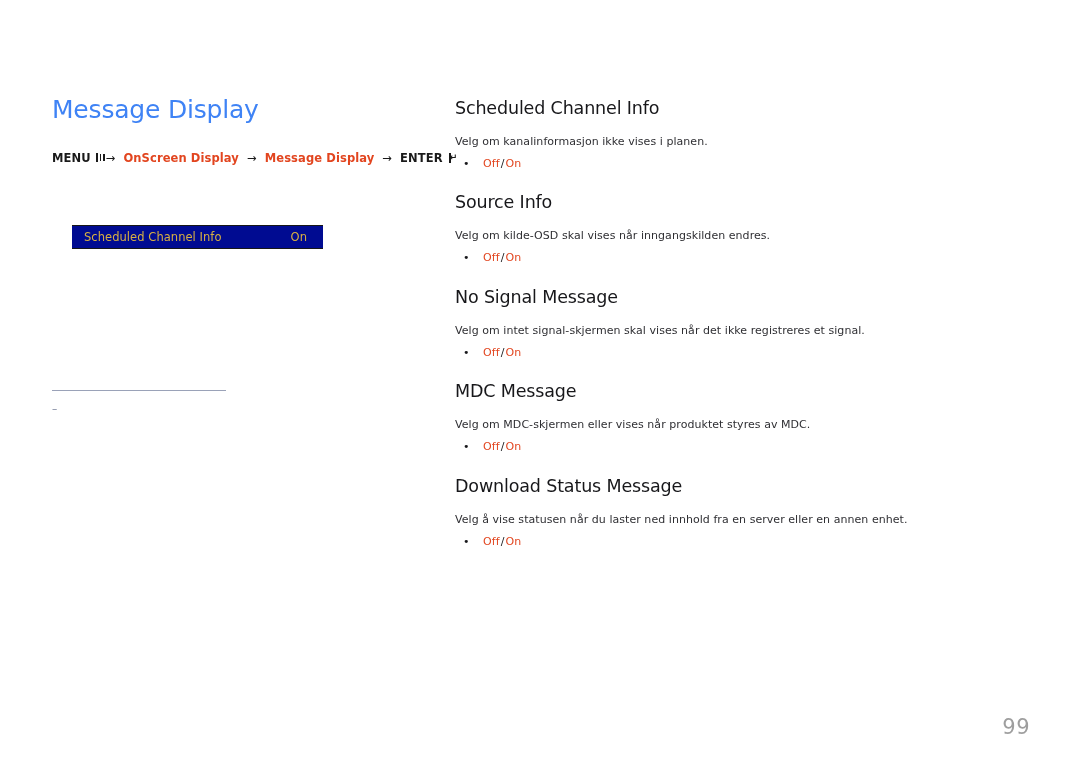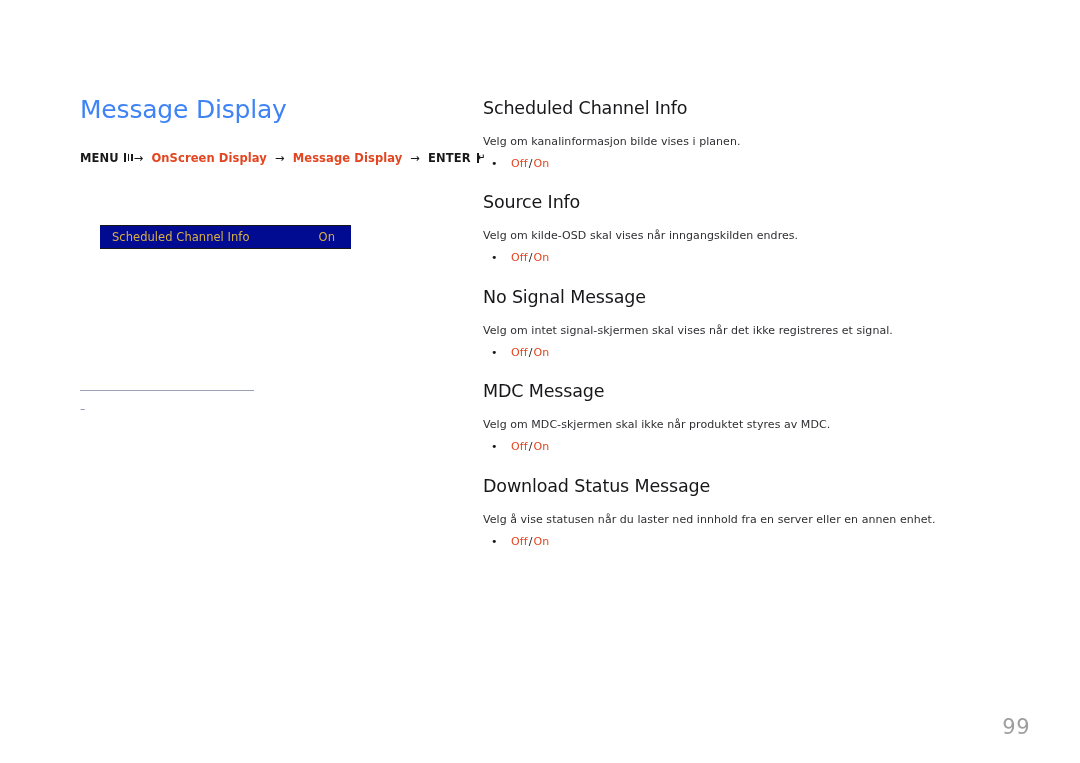--- a/index.html
+++ b/index.html
@@ -12,21 +12,20 @@
     height: 763px;
     position: relative;
     font-family: "DejaVu Sans", "Liberation Sans", sans-serif;
     overflow: hidden;
   }
 
   .page {
     position: absolute;
     inset: 0;
     background: #ffffff;
-    margin-left: 28px;
   }
 
   
   .left-col {
     position: absolute;
     left: 52px;
     top: 96px;
     width: 380px;
   }
 
@@ -271,21 +270,21 @@
     <div class="footnote-rule"></div>
     <div class="footnote-item">
       <span class="footnote-dash">–</span>
     </div>
   </div>
 
   <div class="right-col">
 
     <div class="section">
       <h2 class="section-title">Scheduled Channel Info</h2>
-      <p class="section-desc">Velg om kanalinformasjon bilde vises i planen.</p>
+      <p class="section-desc">Velg om kanalinformasjon ikke vises i planen.</p>
       <div class="option-row">
         <span class="option-bullet">•</span>
         <span>
           <span class="option-text">Off</span><span class="option-sep">/</span><span class="option-text">On</span>
         </span>
       </div>
     </div>
 
     <div class="section">
       <h2 class="section-title">Source Info</h2>
@@ -304,21 +303,21 @@
       <div class="option-row">
         <span class="option-bullet">•</span>
         <span>
           <span class="option-text">Off</span><span class="option-sep">/</span><span class="option-text">On</span>
         </span>
       </div>
     </div>
 
     <div class="section">
       <h2 class="section-title">MDC Message</h2>
-      <p class="section-desc">Velg om MDC-skjermen skal ikke når produktet styres av MDC.</p>
+      <p class="section-desc">Velg om MDC-skjermen eller vises når produktet styres av MDC.</p>
       <div class="option-row">
         <span class="option-bullet">•</span>
         <span>
           <span class="option-text">Off</span><span class="option-sep">/</span><span class="option-text">On</span>
         </span>
       </div>
     </div>
 
     <div class="section">
       <h2 class="section-title">Download Status Message</h2>

